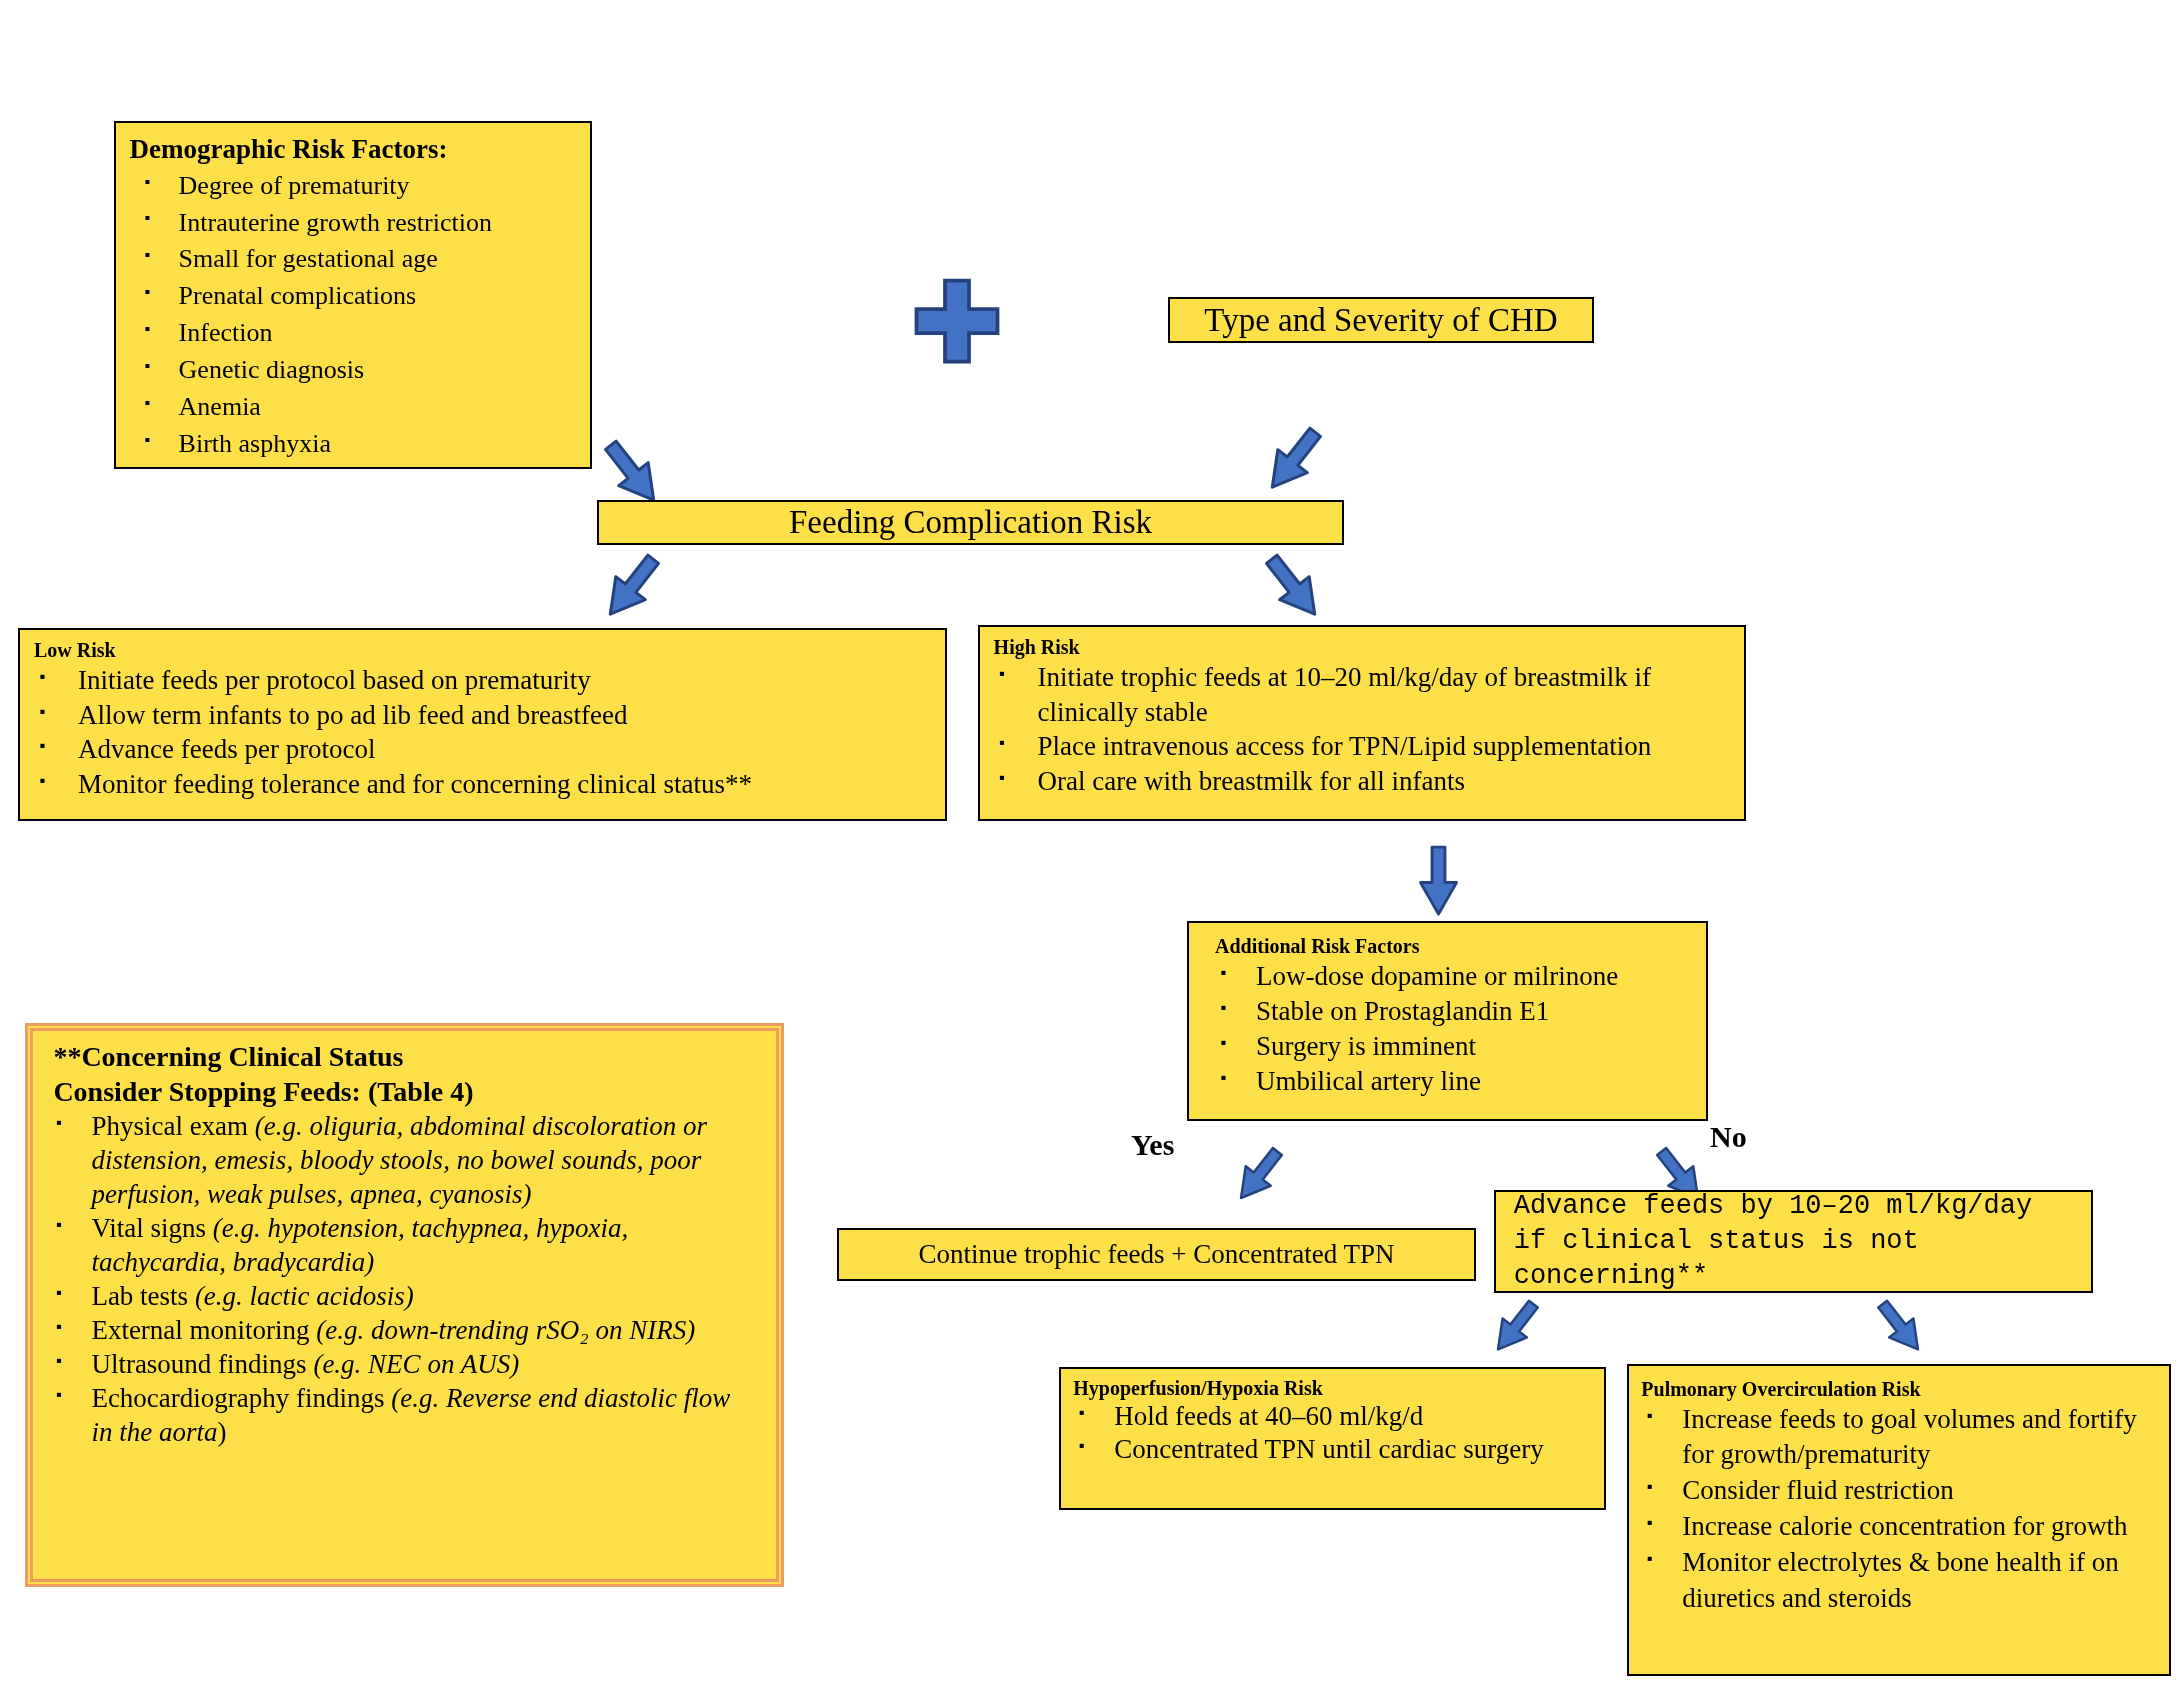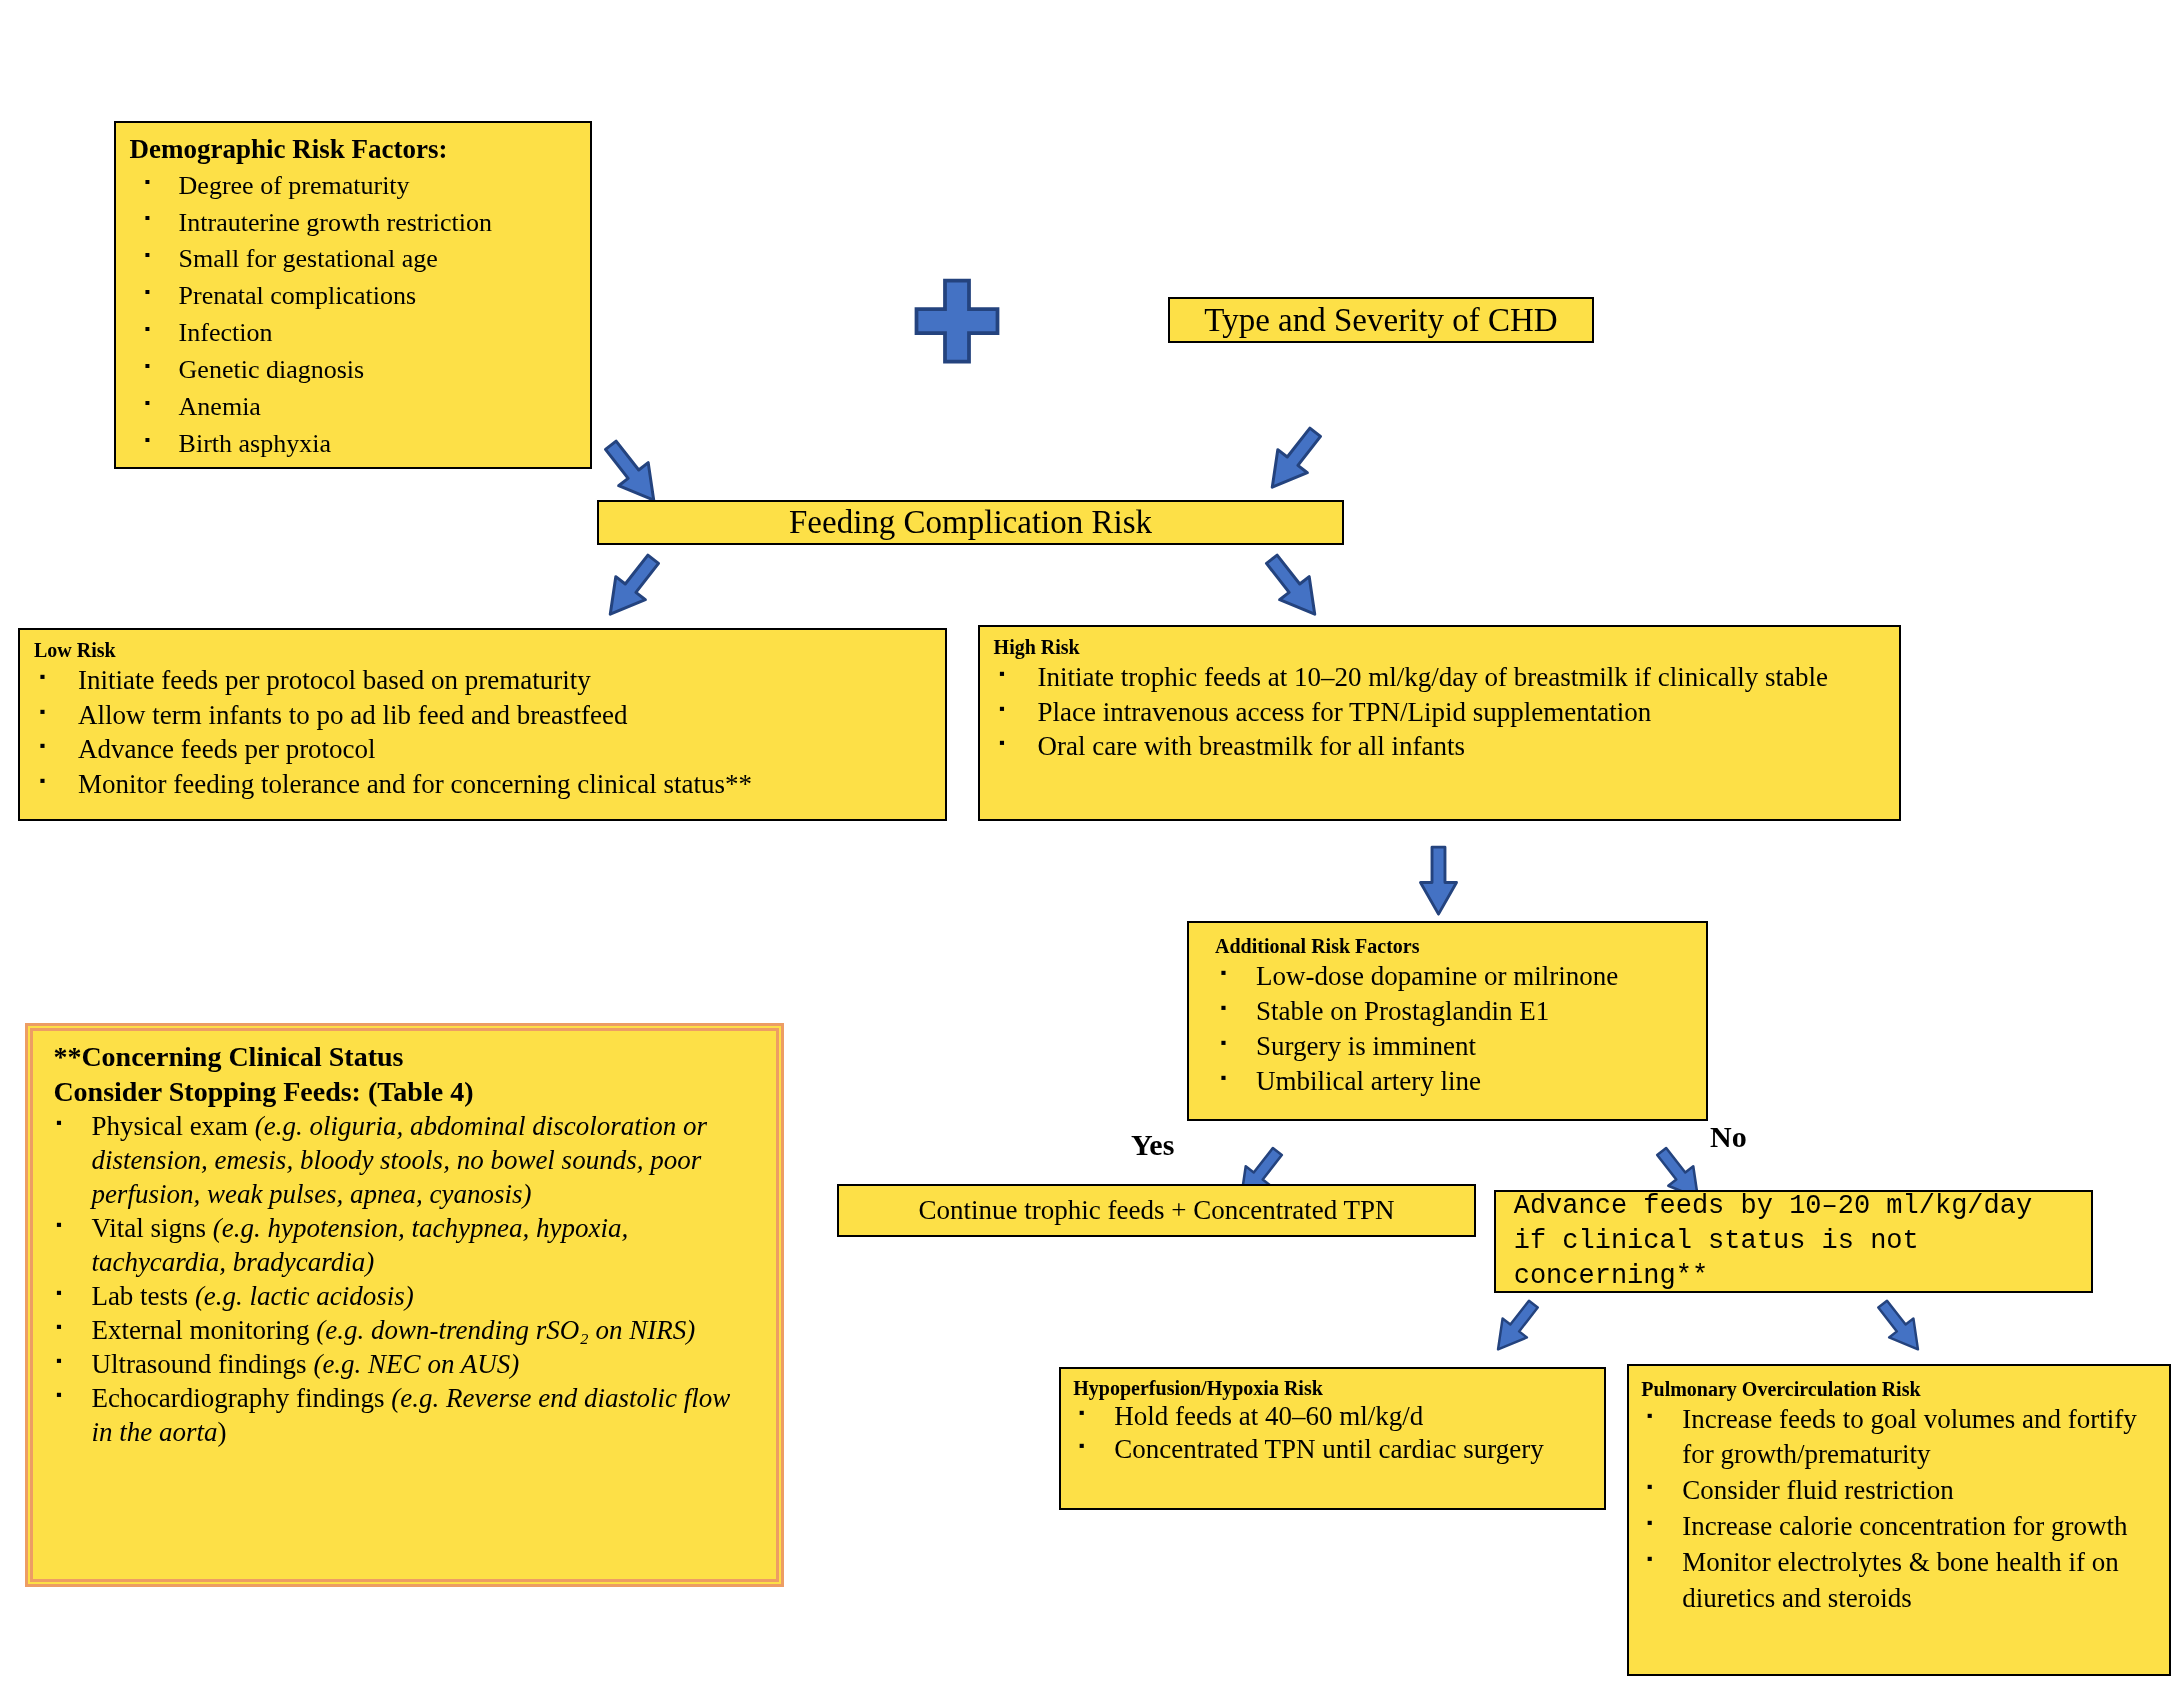--- a/index.html
+++ b/index.html
@@ -109,21 +109,21 @@
   <div class="box pad" id="low-risk-box" style="left:18.4px;top:628px;width:929px;height:193px;">
     <h3>Low Risk</h3>
     <ul>
       <li><span class="bullet">▪</span><span>Initiate feeds per protocol based on prematurity</span></li>
       <li><span class="bullet">▪</span><span>Allow term infants to po ad lib feed and breastfeed</span></li>
       <li><span class="bullet">▪</span><span>Advance feeds per protocol</span></li>
       <li><span class="bullet">▪</span><span>Monitor feeding tolerance and for concerning clinical status**</span></li>
     </ul>
   </div>
 
-  <div class="box pad" id="high-risk-box" style="left:978px;top:625px;width:923px;height:196px;">
+  <div class="box pad" id="high-risk-box" style="left:978px;top:625px;width:768px;height:196px;">
     <h3>High Risk</h3>
     <ul>
       <li><span class="bullet">▪</span><span>Initiate trophic feeds at 10–20 ml/kg/day of breastmilk if clinically stable</span></li>
       <li><span class="bullet">▪</span><span>Place intravenous access for TPN/Lipid supplementation</span></li>
       <li><span class="bullet">▪</span><span>Oral care with breastmilk for all infants</span></li>
     </ul>
   </div>
 
   <svg class="arrow" style="left:1414px;top:845px;" width="49" height="72" viewBox="0 0 60 100">
       <polygon points="21,3 39,3 39,52 55,52 30,96 5,52 21,52"></polygon>
@@ -142,21 +142,21 @@
   <span class="branch-label" style="left:1131px;top:1128px;">Yes</span>
   <svg class="arrow" style="left:1240px;top:1135px;transform:rotate(38deg);" width="38" height="80" viewBox="0 0 60 100">
       <polygon points="21,3 39,3 39,52 55,52 30,96 5,52 21,52"></polygon>
     </svg>
 
   <span class="branch-label" style="left:1710px;top:1120px;text-align:right;">No</span>
   <svg class="arrow" style="left:1661px;top:1135px;transform:rotate(-38deg);" width="38" height="80" viewBox="0 0 60 100">
       <polygon points="21,3 39,3 39,52 55,52 30,96 5,52 21,52"></polygon>
     </svg>
 
-  <div class="box center-label plain-label" style="left:837px;top:1184px;width:639px;height:53px;">
+  <div class="box center-label plain-label" style="left:837px;top:1228px;width:639px;height:53px;">
     <span>Continue trophic feeds + Concentrated TPN</span>
   </div>
 
   <div class="box" style="left:1494px;top:1190px;width:599px;height:103px;display:flex;align-items:center;padding:0 13.6px 0 17.7px;font-size:27px;line-height:1.3;font-family:Liberation Mono, monospace;">
     <span>Advance feeds by 10–20 ml/kg/day if clinical status is not concerning**</span>
   </div>
 
   <svg class="arrow" style="left:1497px;top:1291px;transform:rotate(38deg);" width="37" height="72" viewBox="0 0 60 100">
       <polygon points="21,3 39,3 39,52 55,52 30,96 5,52 21,52"></polygon>
     </svg>

